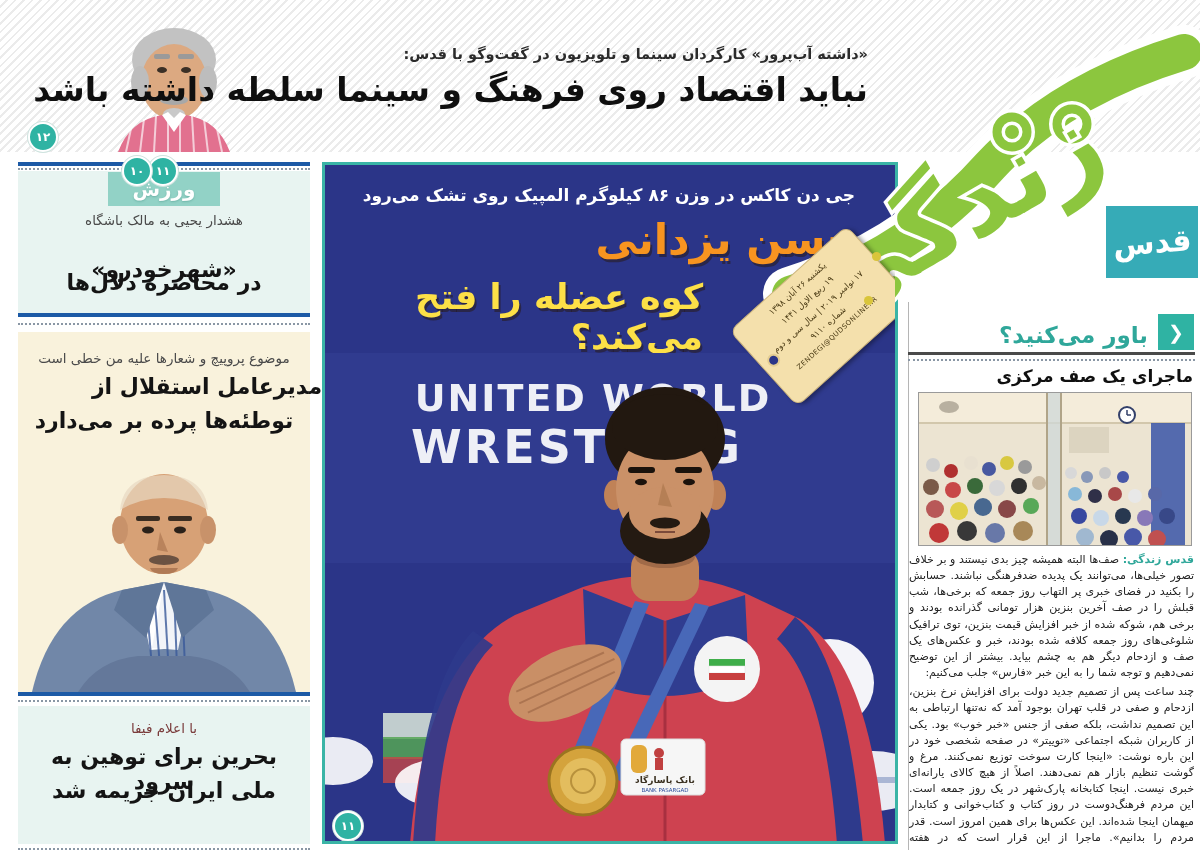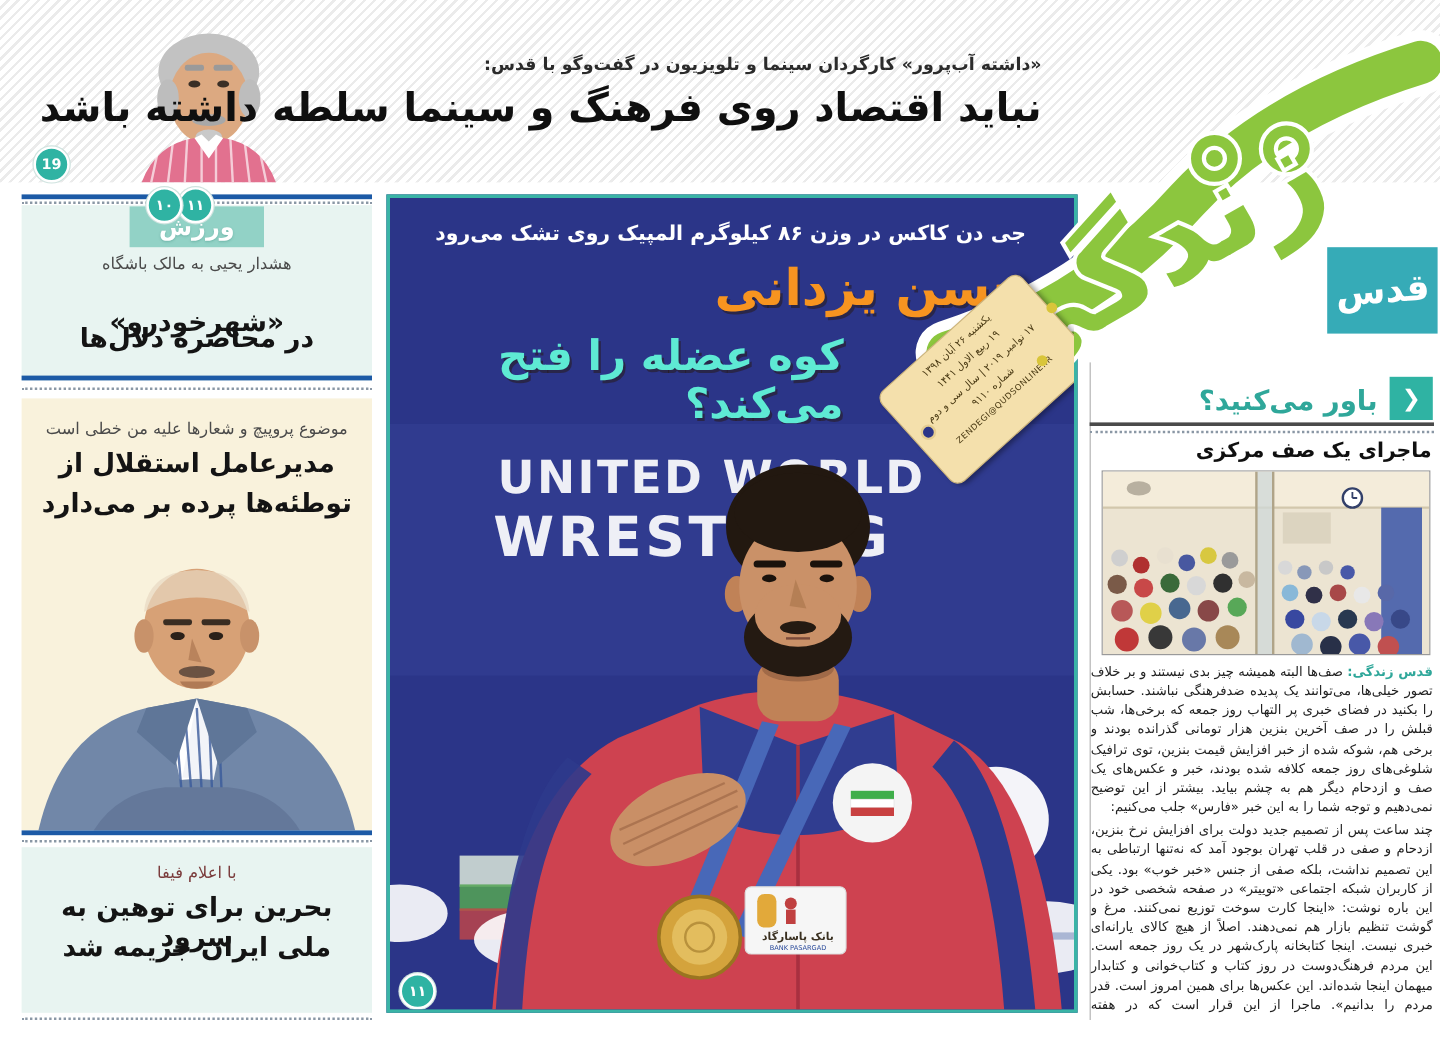--- a/index.html
+++ b/index.html
@@ -36,21 +36,21 @@
   .kick{position:absolute;left:18px;width:292px;text-align:center;font-size:13.5px;color:#4a4a4a;}
   .kick-red{color:#7a3b3b;}
   .ttl{position:absolute;left:18px;width:292px;text-align:center;font-size:22px;font-weight:bold;color:#141414;}
 
   
   .poster{position:absolute;left:322px;top:162px;width:576px;height:682px;background:#2b3588;
           border:3px solid #3ab4a6;box-sizing:border-box;overflow:hidden;}
   .poster-kicker{position:absolute;right:40px;top:20px;font-size:17px;font-weight:bold;color:#ffffff;}
   .poster-h1{position:absolute;right:38px;top:50px;font-size:42px;font-weight:bold;color:#f79420;
           text-shadow:2px 3px 0 rgba(40,20,0,.45);}
-  .poster-h2{position:absolute;right:192px;top:112px;font-size:35px;font-weight:bold;color:#5eead4;
+  .poster-h2{position:absolute;right:192px;top:112px;font-size:35px;font-weight:bold;color:#fde047;
           text-shadow:2px 3px 0 rgba(40,20,0,.45);}
   .wrestler-svg{position:absolute;left:0;top:188px;width:570px;height:491px;}
   .tag{position:absolute;left:418px;top:100px;width:158px;height:102px;background:#f4e0ac;
        border:1px solid #cdb57e;border-radius:9px;transform:rotate(-42deg);z-index:6;
        box-shadow:2px 3px 4px rgba(0,0,0,.35);padding:6px 10px;box-sizing:border-box;}
   .tag-hole{position:absolute;left:6px;top:44px;width:9px;height:9px;border-radius:50%;background:#2b3588;
        border:2px solid #e4cd92;}
   .tag-line{font-size:8.5px;color:#4a3a14;text-align:center;line-height:1.8;white-space:nowrap;overflow:hidden;}
   .tag-line.en{font-size:7px;direction:ltr;letter-spacing:.5px;}
   .poster .numcircle{z-index:4;}
@@ -69,21 +69,21 @@
        font-size:11px;line-height:1.47;color:#222;text-align:justify;}
   .believe-body p{margin:0 0 3px 0;}
   .lead{color:#2fa79a;font-weight:bold;}
 </style>
 </head>
 <body>
 
 <div class="page">
 
   <div class="band">
-    <div class="numcircle" style="left:28px;top:122px;">19</div>
+    <div class="numcircle" style="left:28px;top:122px;">۱۲</div>
     <svg class="abs" style="left:110px;top:20px;" width="128" height="132" viewBox="0 0 128 132">
       <ellipse cx="64" cy="40" rx="42" ry="32" fill="#c2c2c2"></ellipse>
       <ellipse cx="64" cy="62" rx="33" ry="38" fill="#dca981"></ellipse>
       <ellipse cx="30" cy="62" rx="9" ry="16" fill="#bdbdbd"></ellipse>
       <ellipse cx="98" cy="62" rx="9" ry="16" fill="#bdbdbd"></ellipse>
       <rect x="44" y="34" width="16" height="5" rx="2" fill="#9a9a9a"></rect>
       <rect x="68" y="34" width="16" height="5" rx="2" fill="#9a9a9a"></rect>
       <ellipse cx="52" cy="50" rx="5" ry="3" fill="#3a2f26"></ellipse>
       <ellipse cx="76" cy="50" rx="5" ry="3" fill="#3a2f26"></ellipse>
       <ellipse cx="64" cy="80" rx="14" ry="5" fill="#a8a8a8"></ellipse>
@@ -129,21 +129,21 @@
     <div class="numcircle">۱۰</div>
   </div>
   <div class="kick" style="top:212px;">هشدار یحیی به مالک باشگاه</div>
   <div class="ttl" style="top:220px;margin-top:37px;">«شهرخودرو»</div>
   <div class="ttl" style="top:270px;">در محاصره دلال‌ها</div>
   <div class="bar-blue" style="top:313px;"></div>
   <div class="dotline" style="top:323px;"></div>
 
   <div class="box-cream" style="top:332px;height:360px;"></div>
   <div class="kick" style="top:350px;">موضوع پروپیچ و شعارها علیه من خطی است</div>
-  <div class="ttl" style="top:374px;">مدیرعامل استقلال از</div>
+  <div class="ttl" style="top:374px;margin-left:43px;">مدیرعامل استقلال از</div>
   <div class="ttl" style="top:408px;">توطئه‌ها پرده بر می‌دارد</div>
   <svg class="abs" style="left:18px;top:450px;" width="292" height="242" viewBox="0 0 292 242">
     <rect width="292" height="242" fill="#f9f2dc"></rect>
     <ellipse cx="146" cy="74" rx="44" ry="50" fill="#d7a176"></ellipse>
     <path d="M102,60 Q104,36 126,28 Q146,22 166,28 Q188,36 190,60 Q170,48 146,48 Q122,48 102,60 Z" fill="#e8d8c2" opacity="0.7"></path>
     <ellipse cx="102" cy="80" rx="8" ry="14" fill="#c8926a"></ellipse>
     <ellipse cx="190" cy="80" rx="8" ry="14" fill="#c8926a"></ellipse>
     <rect x="118" y="66" width="24" height="5" rx="2" fill="#3a2d22"></rect>
     <rect x="150" y="66" width="24" height="5" rx="2" fill="#3a2d22"></rect>
     <ellipse cx="130" cy="80" rx="6" ry="3.4" fill="#2b2119"></ellipse>

